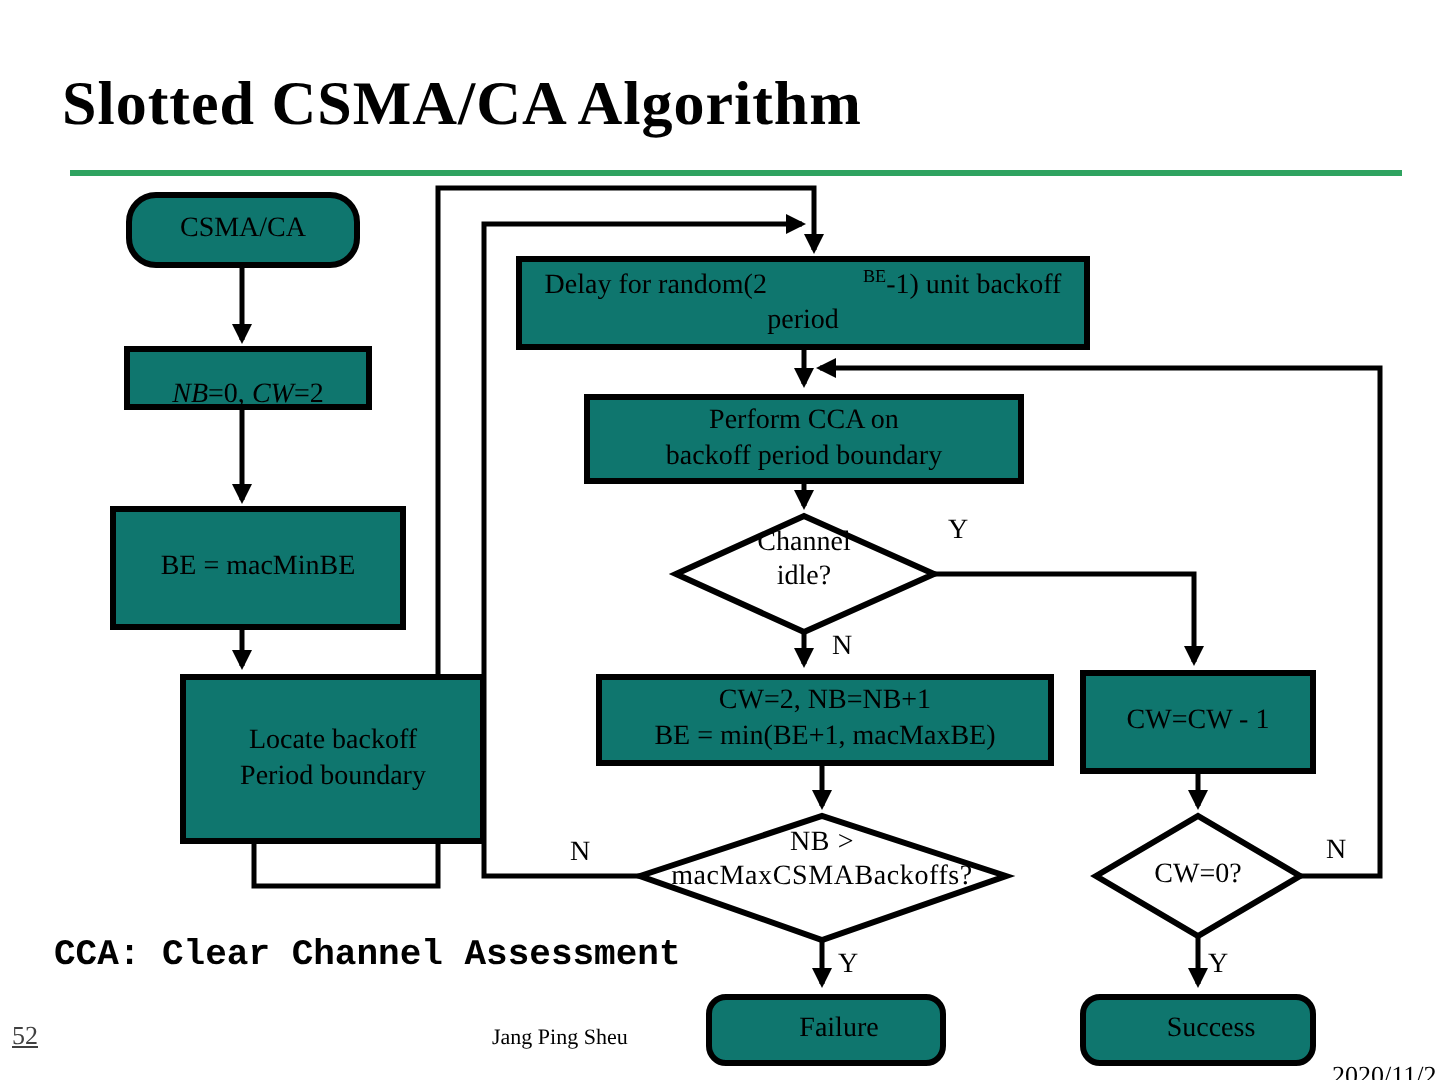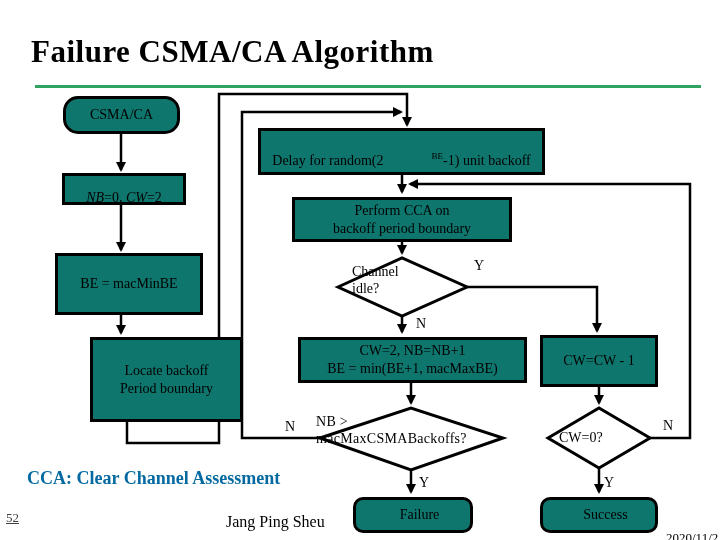--- a/index.html
+++ b/index.html
@@ -14,39 +14,39 @@
   .rule{position:absolute;left:35px;top:85px;width:666px;height:3px;background:#2FA360;}
   svg.wires{position:absolute;left:0;top:0;width:720px;height:540px;}
   .node{
     position:absolute;box-sizing:border-box;background:#0f766e;border:3px solid #000;
     display:flex;align-items:center;justify-content:center;text-align:center;
     font-size:14px;line-height:1.28;white-space:pre-line;
   }
   .terminator{border-radius:15px;}
   .small-terminator{border-radius:10px;padding-left:13px;}
   .dlabel{
-    position:absolute;font-size:14px;line-height:1.2;
+    position:absolute;text-align:center;font-size:14px;line-height:1.2;
     white-space:pre-line;pointer-events:none;
   }
   .branch{position:absolute;font-size:14px;}
   .it{font-style:italic;}
   sup{font-size:0.65em;padding-left:48px;}
   .note{
     position:absolute;left:27px;top:468px;
-    font-family:Liberation Serif, serif;
-    font-weight:bold;font-size:18px;color:#0369a1;white-space:nowrap;
+    font-family:Liberation Mono, monospace;
+    font-weight:bold;font-size:18px;color:#000000;white-space:nowrap;
   }
   .pagenum{position:absolute;left:6px;top:510px;font-size:13px;color:#404040;text-decoration:underline;}
-  .author{position:absolute;left:226px;top:513px;font-size:16px;}
+  .author{position:absolute;left:246px;top:513px;font-size:11px;}
   .date{position:absolute;left:666px;top:512px;width:54px;font-size:13px;line-height:17px;white-space:pre-line;}
 </style>
 </head>
 <body>
 
-<div class="title">Failure CSMA/CA Algorithm</div>
+<div class="title">Slotted CSMA/CA Algorithm</div>
 <div class="rule"></div>
 
 <svg class="wires" viewBox="0 0 720 540">
   <defs>
     <marker id="ah" markerUnits="userSpaceOnUse" markerWidth="11" markerHeight="11" refX="8" refY="5" orient="auto">
       <path d="M0,0 L10,5 L0,10 Z" fill="#000"></path>
     </marker>
   </defs>
   <g fill="none" stroke="#000" stroke-width="2.5">
     <path d="M121,134 V170" marker-end="url(#ah)"></path>
@@ -75,20 +75,21 @@
 
 <div class="node" style="left:62px;top:173px;width:124px;height:32px;">
   <span>
     <span class="it">NB</span><span>=0, </span><span class="it">CW</span><span>=2</span>
   </span>
 </div>
 
 <div class="node" style="left:258px;top:128px;width:287px;height:47px;">
   <span>
     <span>Delay for random(2</span><sup>BE</sup><span>-1) unit backoff</span>
+    <span style="display:block">period</span>
   </span>
 </div>
 
 <div class="node" style="left:292px;top:197px;width:220px;height:45px;">Perform CCA on
 backoff period boundary</div>
 
 <div class="node" style="left:55px;top:253px;width:148px;height:62px;">BE = macMinBE</div>
 
 <div class="node" style="left:50px;top:337px;width:153px;height:85px;margin-left:40px;">Locate backoff
 Period boundary</div>

